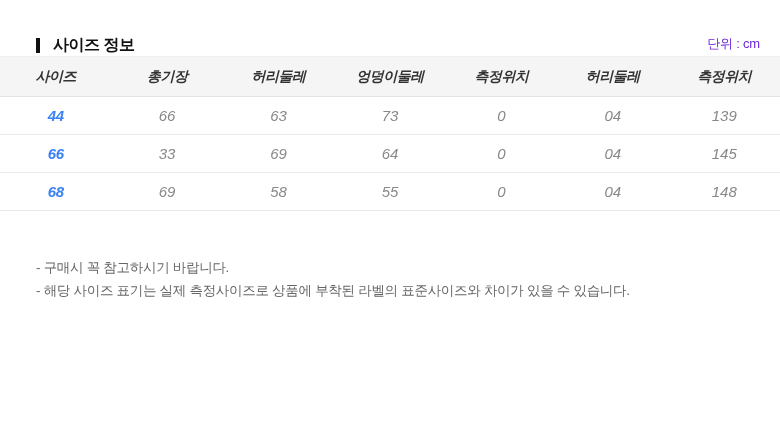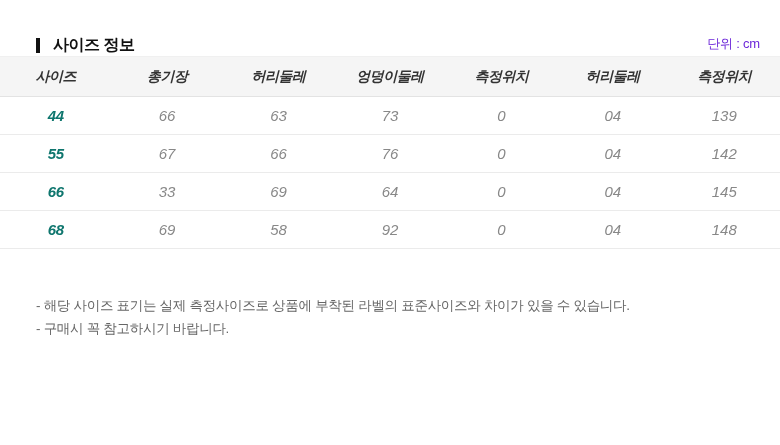--- a/index.html
+++ b/index.html
@@ -57,21 +57,21 @@
   }
   .size-table tbody td {
     height: 38px;
     text-align: center;
     font-size: 15px;
     color: #888888;
     border-bottom: 1px solid #ebebeb;
   }
   .size-table tbody td.size-cell {
     font-weight: bold;
-    color: #0f766e;
+    color: #3b82f6;
     letter-spacing: -0.3px;
   }
   .notes {
     margin: 46px 36px 0 36px;
     font-size: 13.5px;
     color: #666666;
     letter-spacing: -0.3px;
   }
   .notes .note-line {
     line-height: 22.5px;
@@ -104,45 +104,36 @@
     <tr>
       <td class="size-cell">44</td>
       <td>66</td>
       <td>63</td>
       <td>73</td>
       <td>0</td>
       <td>04</td>
       <td>139</td>
     </tr>
     <tr>
-      <td class="size-cell">55</td>
-      <td>67</td>
-      <td>66</td>
-      <td>76</td>
-      <td>0</td>
-      <td>04</td>
-      <td>142</td>
-    </tr>
-    <tr>
       <td class="size-cell">66</td>
       <td>33</td>
       <td>69</td>
       <td>64</td>
       <td>0</td>
       <td>04</td>
       <td>145</td>
     </tr>
     <tr>
       <td class="size-cell">68</td>
       <td>69</td>
       <td>58</td>
-      <td>92</td>
+      <td>55</td>
       <td>0</td>
       <td>04</td>
       <td>148</td>
     </tr>
   </tbody>
 </table>
 
 <div class="notes">
+  <div class="note-line">- 구매시 꼭 참고하시기 바랍니다.</div>
   <div class="note-line">- 해당 사이즈 표기는 실제 측정사이즈로 상품에 부착된 라벨의 표준사이즈와 차이가 있을 수 있습니다.</div>
-  <div class="note-line">- 구매시 꼭 참고하시기 바랍니다.</div>
 </div>
 
 </body></html>

